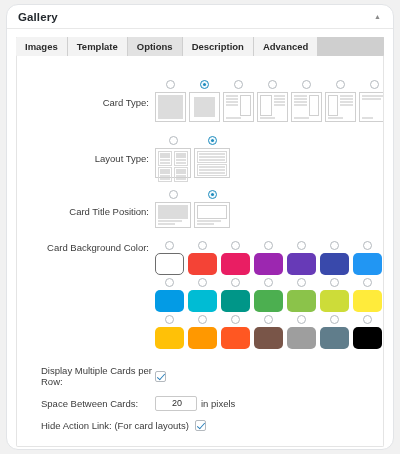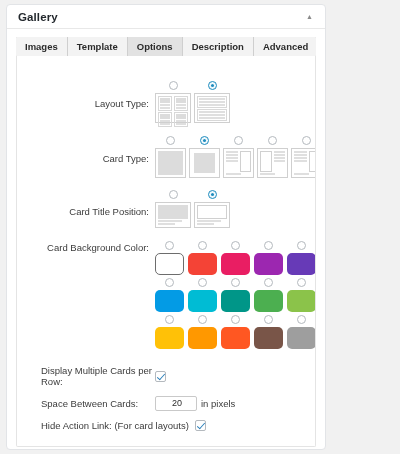--- a/index.html
+++ b/index.html
@@ -10,24 +10,24 @@
     font-family: "Liberation Sans", sans-serif;
     font-size: 11px;
     color: #32373c;
     overflow: hidden;
   }
 
   
   .postbox {
     position: absolute;
     left: 6px; top: 4px;
-    width: 320px; height: 446px;
+    width: 388px; height: 446px;
     background: #ffffff;
     border: 1px solid #e2e4e7;
-    border-radius: 4px;
+    border-radius: 12px;
   }
   .postbox-header {
     height: 24px;
     display: flex;
     align-items: center;
     justify-content: space-between;
     padding: 0 10px 0 11px;
     border-bottom: 1px solid #e8e8e8;
   }
   .postbox-title {
@@ -225,20 +225,126 @@
       <div class="tab active">Options</div>
       <div class="tab">Description</div>
       <div class="tab">Advanced</div>
       <div class="tab-filler"></div>
     </div>
   </div>
 
   <div class="content-panel">
 
 
+    <div class="row" style="margin-top:13px;">
+      <div class="row-label" style="padding-top:17px;">Card Type:</div>
+      <div class="row-field">
+        <div class="opt-group">
+
+          <div class="opt">
+            <div class="radio"></div>
+            <div class="thumb ct">
+              <div class="imgbox"></div>
+            </div>
+          </div>
+
+          <div class="opt">
+            <div class="radio sel"></div>
+            <div class="thumb ct" style="padding:4px;">
+              <div class="imgbox"></div>
+            </div>
+          </div>
+
+          <div class="opt">
+            <div class="radio"></div>
+            <div class="thumb ct">
+              <div class="row2">
+                <div class="half">
+                    <div class="bar"></div>
+                    <div class="bar"></div>
+                    <div class="bar"></div>
+                    <div class="bar"></div>
+                  </div>
+                <div class="half">
+                    <div class="outline" style="flex:1;"></div>
+                  </div>
+              </div>
+              <div class="bar" style="width:60%;"></div>
+            </div>
+          </div>
+
+          <div class="opt">
+            <div class="radio"></div>
+            <div class="thumb ct">
+              <div class="row2">
+                <div class="half">
+                    <div class="outline" style="flex:1;"></div>
+                  </div>
+                <div class="half">
+                    <div class="bar"></div>
+                    <div class="bar"></div>
+                    <div class="bar"></div>
+                    <div class="bar"></div>
+                  </div>
+              </div>
+              <div class="bar" style="width:60%;"></div>
+            </div>
+          </div>
+
+          <div class="opt">
+            <div class="radio"></div>
+            <div class="thumb ct">
+              <div class="row2">
+                <div class="half">
+                    <div class="bar"></div>
+                    <div class="bar"></div>
+                    <div class="bar"></div>
+                    <div class="bar"></div>
+                  </div>
+                <div class="half" style="flex:0.8;">
+                    <div class="outline" style="flex:1;"></div>
+                  </div>
+              </div>
+              <div class="bar" style="width:60%;"></div>
+            </div>
+          </div>
+
+          <div class="opt">
+            <div class="radio"></div>
+            <div class="thumb ct">
+              <div class="row2">
+                <div class="half" style="flex:0.8;">
+                    <div class="outline" style="flex:1;"></div>
+                  </div>
+                <div class="half">
+                    <div class="bar"></div>
+                    <div class="bar"></div>
+                    <div class="bar"></div>
+                    <div class="bar"></div>
+                  </div>
+              </div>
+              <div class="bar" style="width:60%;"></div>
+            </div>
+          </div>
+
+          <div class="opt">
+            <div class="radio"></div>
+            <div class="thumb ct">
+              <div class="lines" style="flex:1;">
+                <div class="bar" style="width:90%;"></div>
+                <div class="bar" style="width:75%;"></div>
+              </div>
+              <div class="bar" style="width:45%;"></div>
+            </div>
+          </div>
+
+        </div>
+      </div>
+    </div>
+
     <div class="row" style="margin-top:14px;">
       <div class="row-label" style="padding-top:17px;">Layout Type:</div>
       <div class="row-field">
         <div class="opt-group">
           <div class="opt">
             <div class="radio"></div>
             <div class="thumb lt">
               <div class="cellrow">
                 <div class="cell">
                     <div class="blk" style="height:5px;"></div>
@@ -277,126 +383,20 @@
               </div>
               <div class="cellrow">
                 <div class="cell">
                     <div class="bar"></div>
                     <div class="bar"></div>
                     <div class="bar"></div>
                   </div>
               </div>
             </div>
           </div>
-        </div>
-      </div>
-    </div>
-
-    <div class="row" style="margin-top:13px;">
-      <div class="row-label" style="padding-top:17px;">Card Type:</div>
-      <div class="row-field">
-        <div class="opt-group">
-
-          <div class="opt">
-            <div class="radio"></div>
-            <div class="thumb ct">
-              <div class="imgbox"></div>
-            </div>
-          </div>
-
-          <div class="opt">
-            <div class="radio sel"></div>
-            <div class="thumb ct" style="padding:4px;">
-              <div class="imgbox"></div>
-            </div>
-          </div>
-
-          <div class="opt">
-            <div class="radio"></div>
-            <div class="thumb ct">
-              <div class="row2">
-                <div class="half">
-                    <div class="bar"></div>
-                    <div class="bar"></div>
-                    <div class="bar"></div>
-                    <div class="bar"></div>
-                  </div>
-                <div class="half">
-                    <div class="outline" style="flex:1;"></div>
-                  </div>
-              </div>
-              <div class="bar" style="width:60%;"></div>
-            </div>
-          </div>
-
-          <div class="opt">
-            <div class="radio"></div>
-            <div class="thumb ct">
-              <div class="row2">
-                <div class="half">
-                    <div class="outline" style="flex:1;"></div>
-                  </div>
-                <div class="half">
-                    <div class="bar"></div>
-                    <div class="bar"></div>
-                    <div class="bar"></div>
-                    <div class="bar"></div>
-                  </div>
-              </div>
-              <div class="bar" style="width:60%;"></div>
-            </div>
-          </div>
-
-          <div class="opt">
-            <div class="radio"></div>
-            <div class="thumb ct">
-              <div class="row2">
-                <div class="half">
-                    <div class="bar"></div>
-                    <div class="bar"></div>
-                    <div class="bar"></div>
-                    <div class="bar"></div>
-                  </div>
-                <div class="half" style="flex:0.8;">
-                    <div class="outline" style="flex:1;"></div>
-                  </div>
-              </div>
-              <div class="bar" style="width:60%;"></div>
-            </div>
-          </div>
-
-          <div class="opt">
-            <div class="radio"></div>
-            <div class="thumb ct">
-              <div class="row2">
-                <div class="half" style="flex:0.8;">
-                    <div class="outline" style="flex:1;"></div>
-                  </div>
-                <div class="half">
-                    <div class="bar"></div>
-                    <div class="bar"></div>
-                    <div class="bar"></div>
-                    <div class="bar"></div>
-                  </div>
-              </div>
-              <div class="bar" style="width:60%;"></div>
-            </div>
-          </div>
-
-          <div class="opt">
-            <div class="radio"></div>
-            <div class="thumb ct">
-              <div class="lines" style="flex:1;">
-                <div class="bar" style="width:90%;"></div>
-                <div class="bar" style="width:75%;"></div>
-              </div>
-              <div class="bar" style="width:45%;"></div>
-            </div>
-          </div>
-
         </div>
       </div>
     </div>
 
     <div class="row" style="margin-top:12px;">
       <div class="row-label" style="padding-top:16px;">Card Title Position:</div>
       <div class="row-field">
         <div class="opt-group">
           <div class="opt">
             <div class="radio"></div>

